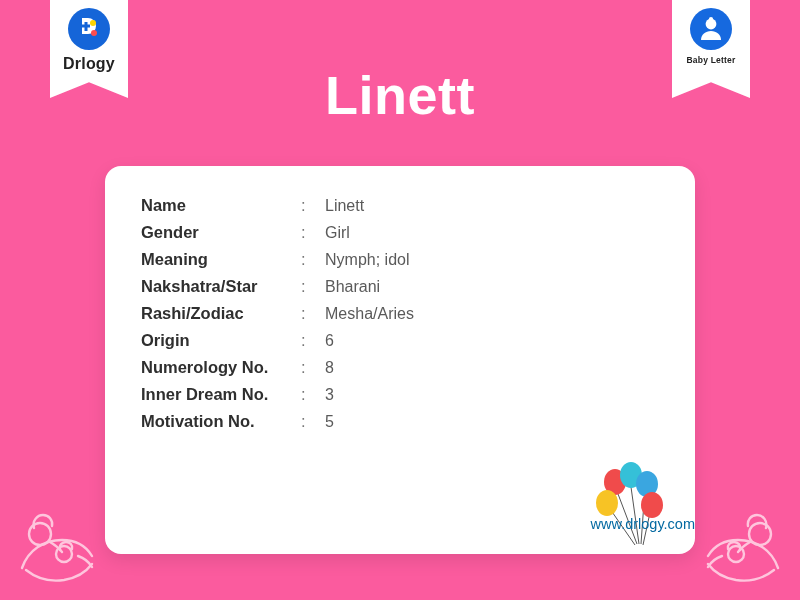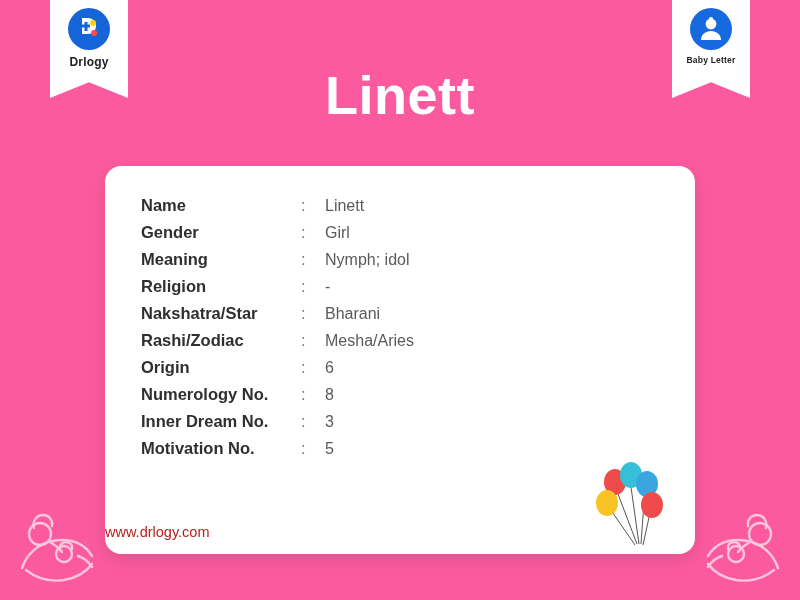--- a/index.html
+++ b/index.html
@@ -36,21 +36,21 @@
     height: 42px;
     border-radius: 50%;
     background: #1565d8;
     display: flex;
     align-items: center;
     justify-content: center;
     margin-bottom: 5px;
   }
   .badge-circle.alt { background: #1669df; }
   .badge-label {
-    font-size: 12px;
+    font-size: 16px;
     font-weight: bold;
     color: #222;
     letter-spacing: .2px;
   }
   .badge-label.small { font-size: 8.5px; }
 
   
   .page-title {
     position: absolute;
     top: 64px;
@@ -98,25 +98,25 @@
     width: 24px;
     text-align: left;
   }
   .info-table td.value {
     color: #5a5a5a;
     font-size: 16px;
   }
 
   .card-link {
     position: absolute;
-    bottom: 14px;
+    bottom: 22px;
     left: 0;
     width: 100%;
-    text-align: left;
-    color: #b91c1c;
+    text-align: right;
+    color: #0369a1;
     font-size: 14.5px;
     text-decoration: none;
   }
 
   .balloons {
     position: absolute;
     right: 10px;
     bottom: 0px;
     width: 110px;
     height: 110px;
@@ -173,25 +173,20 @@
       </tr>
       <tr>
         <td class="label">Gender</td>
         <td class="colon">:</td>
         <td class="value">Girl</td>
       </tr>
       <tr>
         <td class="label">Meaning</td>
         <td class="colon">:</td>
         <td class="value">Nymph; idol</td>
-      </tr>
-      <tr>
-        <td class="label">Religion</td>
-        <td class="colon">:</td>
-        <td class="value">-</td>
       </tr>
       <tr>
         <td class="label">Nakshatra/Star</td>
         <td class="colon">:</td>
         <td class="value">Bharani</td>
       </tr>
       <tr>
         <td class="label">Rashi/Zodiac</td>
         <td class="colon">:</td>
         <td class="value">Mesha/Aries</td>

